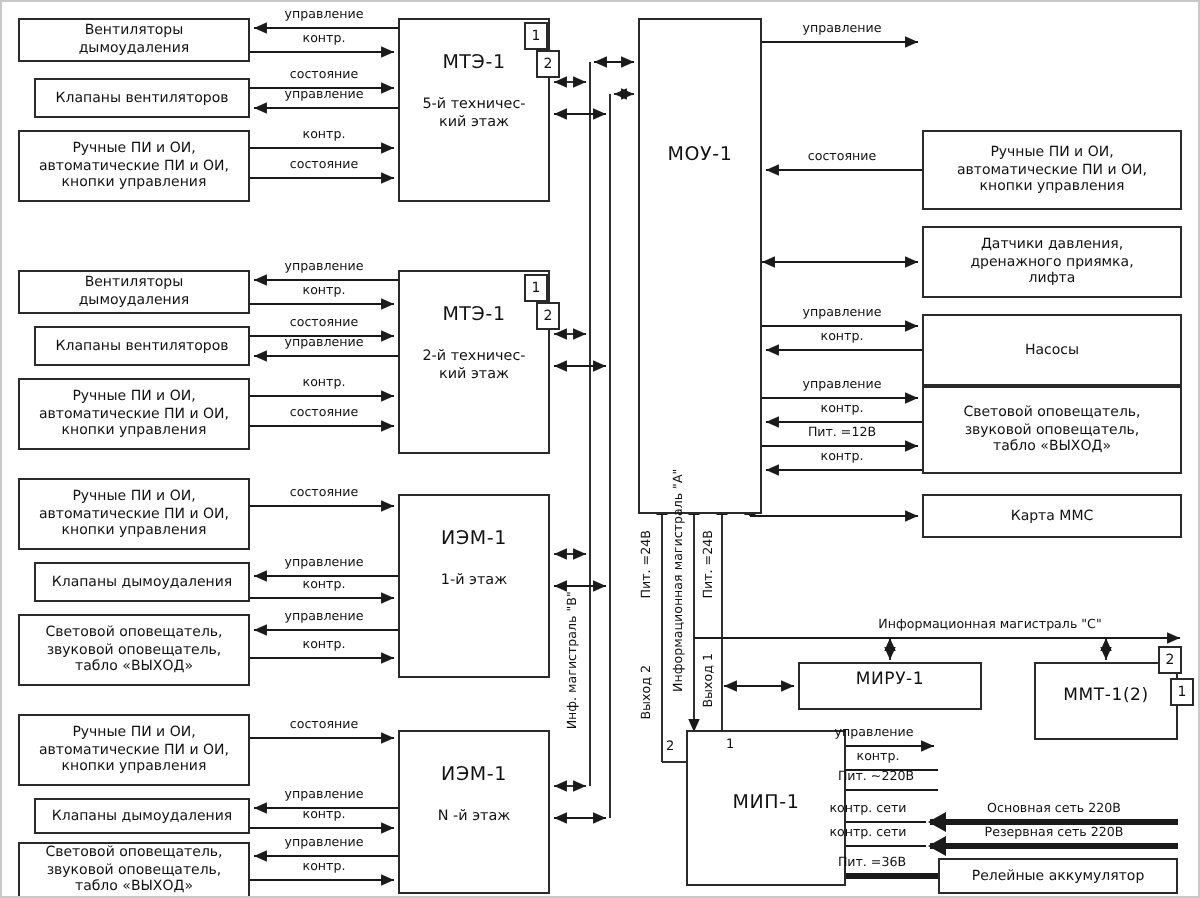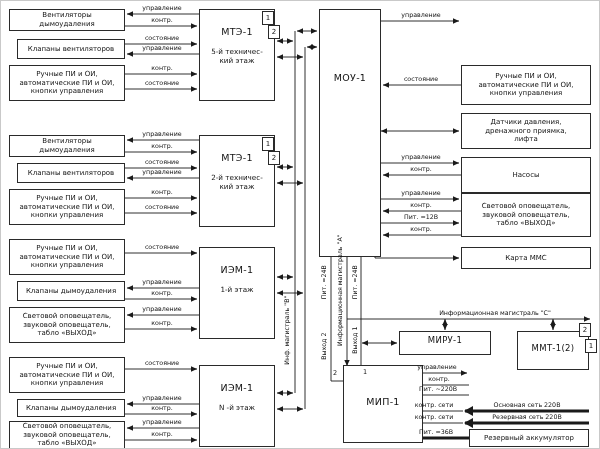--- a/index.html
+++ b/index.html
@@ -188,21 +188,21 @@
 автоматические ПИ и ОИ,
 кнопки управления</div>
   <div class="box" style="left:460px;top:112px;width:130px;height:36px">Датчики давления,
 дренажного приямка,
 лифта</div>
   <div class="box" style="left:460px;top:156px;width:130px;height:36px">Насосы</div>
   <div class="box" style="left:460px;top:192px;width:130px;height:44px">Световой оповещатель,
 звуковой оповещатель,
 табло «ВЫХОД»</div>
   <div class="box" style="left:460px;top:246px;width:130px;height:22px">Карта  ММС</div>
-  <div class="box" style="left:468px;top:428px;width:120px;height:18px">Резервный аккумулятор</div>
+  <div class="box" style="left:468px;top:428px;width:120px;height:18px">Релейные аккумулятор</div>
 
   <span class="elbl" style="left:126px;top:4px;width:70px">управление</span>
   <span class="elbl" style="left:126px;top:16px;width:70px">контр.</span>
   <span class="elbl" style="left:126px;top:34px;width:70px">состояние</span>
   <span class="elbl" style="left:126px;top:44px;width:70px">управление</span>
   <span class="elbl" style="left:126px;top:64px;width:70px">контр.</span>
   <span class="elbl" style="left:126px;top:79px;width:70px">состояние</span>
 
   <span class="elbl" style="left:126px;top:130px;width:70px">управление</span>
   <span class="elbl" style="left:126px;top:142px;width:70px">контр.</span>

